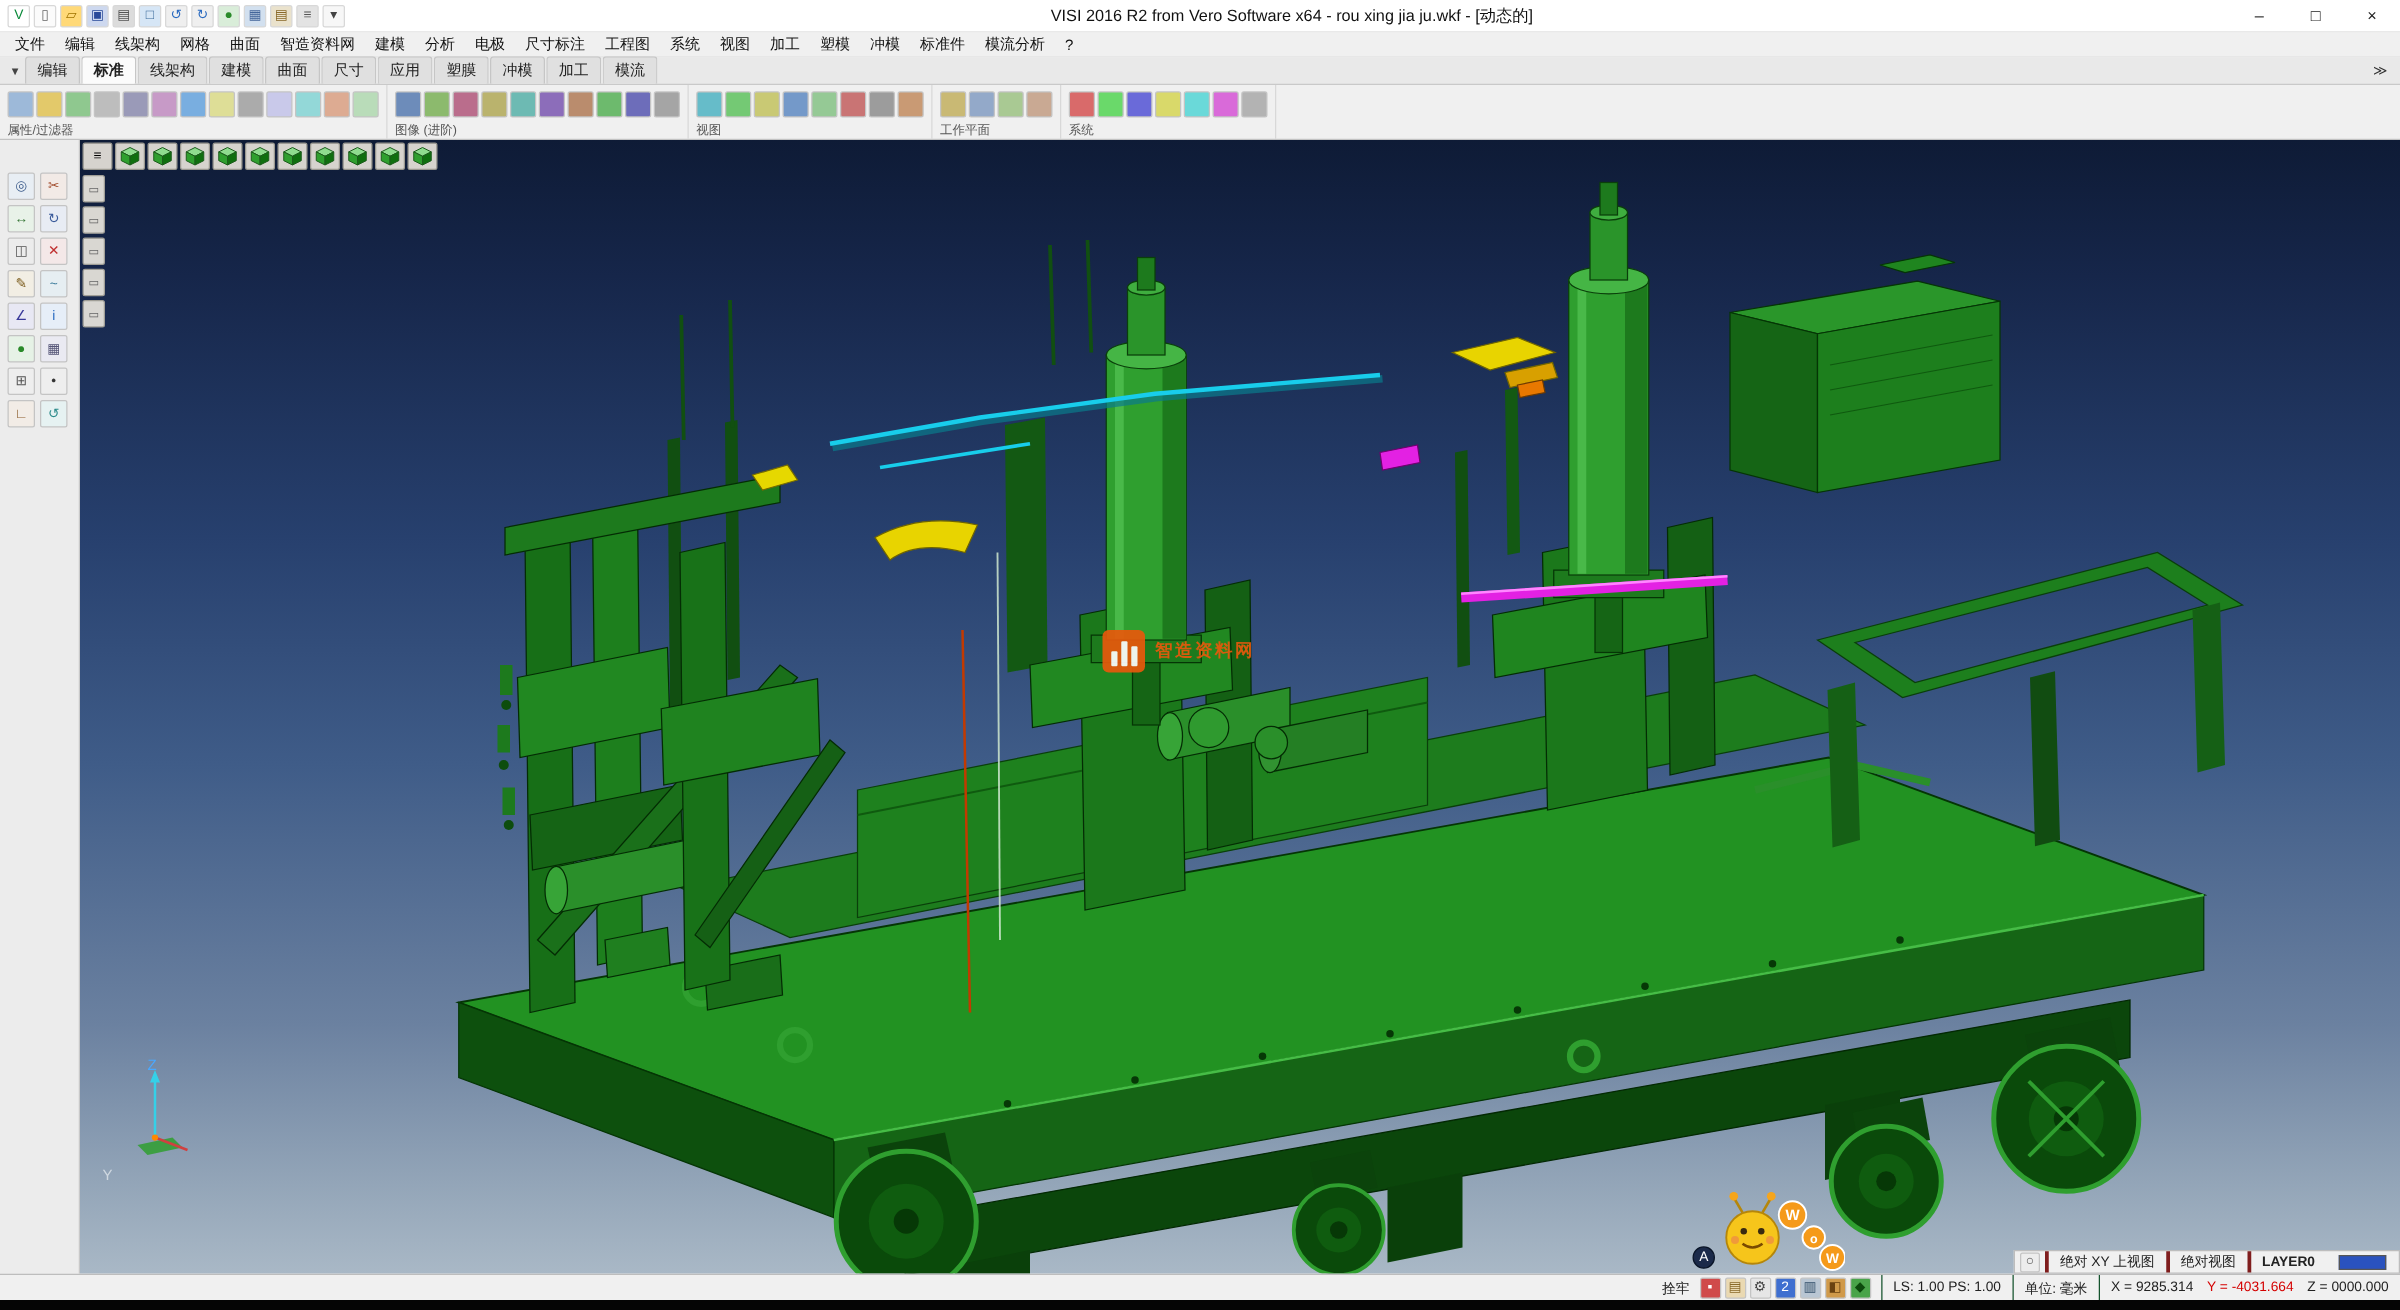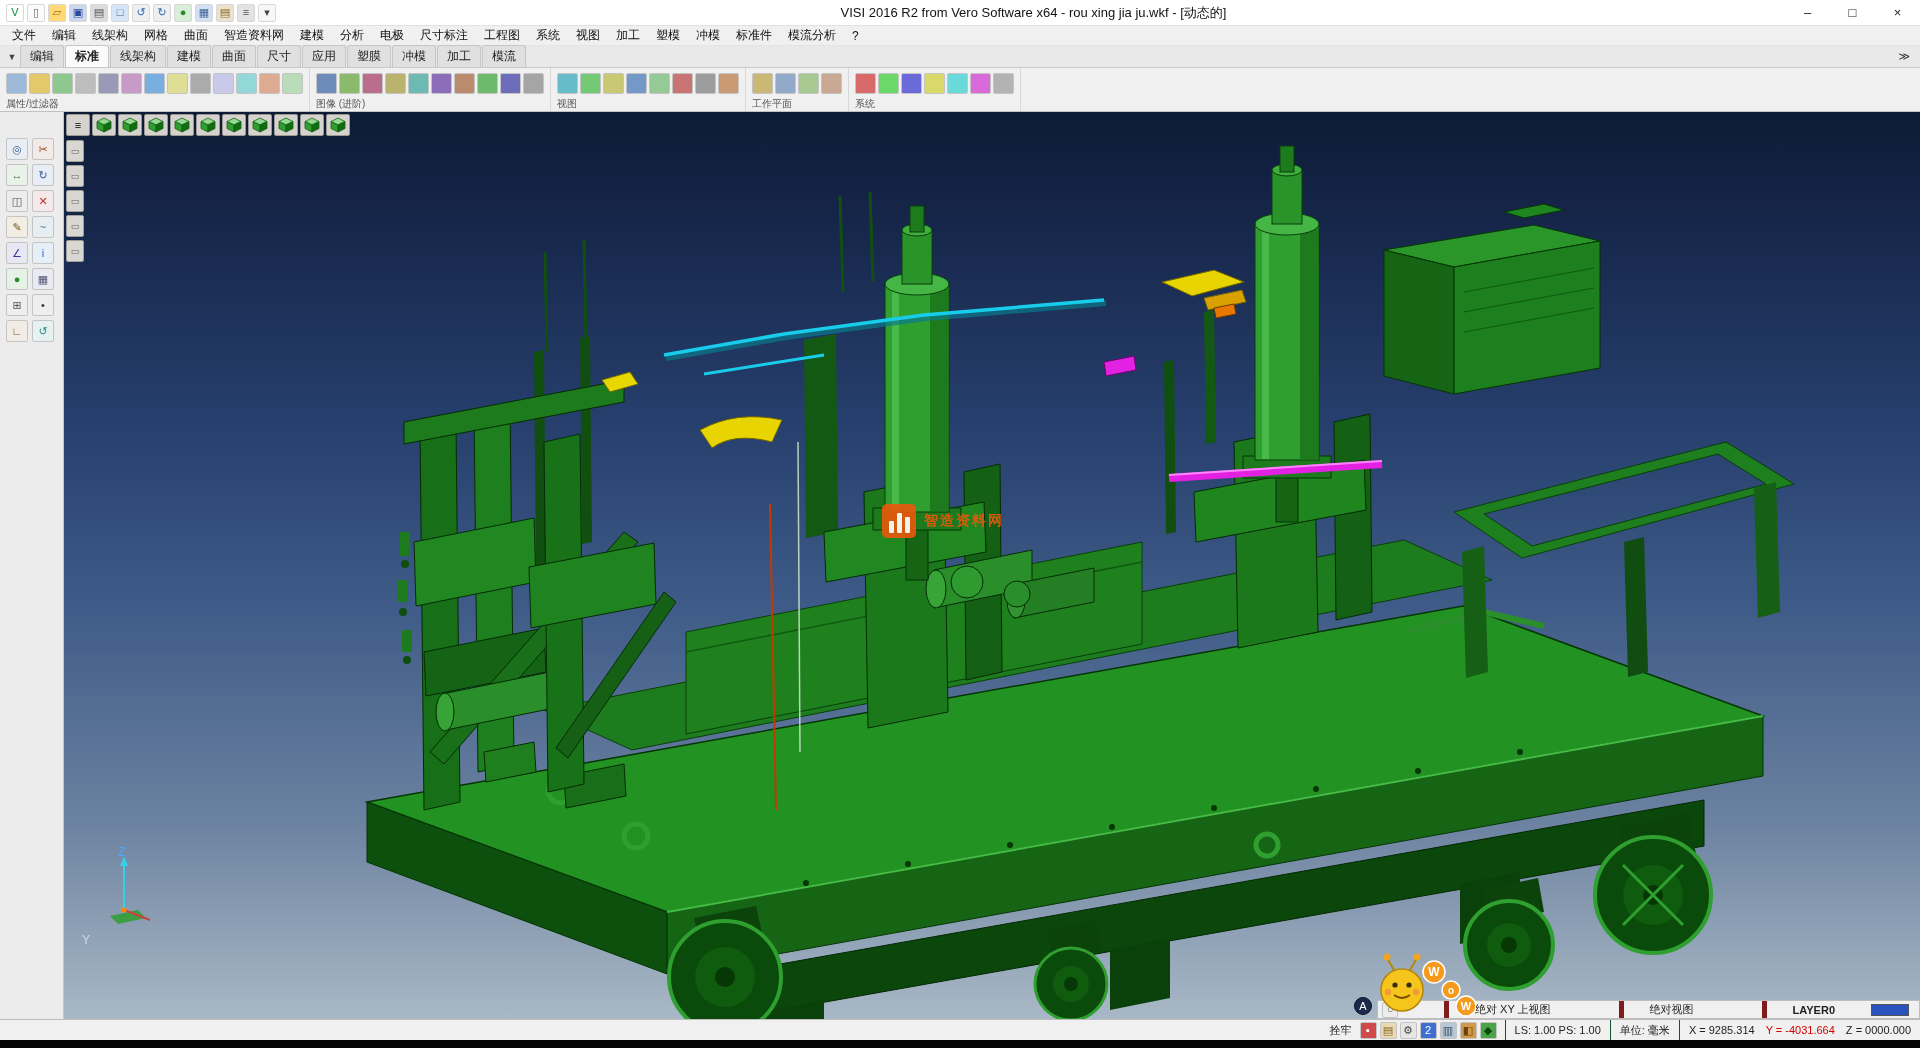--- a/index.html
+++ b/index.html
@@ -44,21 +44,21 @@
   .pager-strip .chip { width:18px; height:22px; background:#d9d7d2; border-color:#a09e96; font-size:9px; color:#666; }
   .model-svg { position:absolute; inset:0; width:100%; height:100%; }
   .watermark { position:absolute; left:818px; top:392px; display:flex; align-items:center; gap:8px; opacity:.92; z-index:4; }
   .wm-logo { width:34px; height:34px; background:#e8590c; border-radius:5px; display:flex; align-items:flex-end; justify-content:center; gap:3px; padding:5px 6px; }
   .wm-bar { width:5px; background:#fff; border-radius:1px; }
   .wm-bar.b1{height:12px} .wm-bar.b2{height:20px} .wm-bar.b3{height:16px}
   .wm-text { font-size:14px; font-weight:bold; color:#e8590c; letter-spacing:2px; }
   .axis-triad { position:absolute; left:16px; top:728px; z-index:4; }
   
   .statusA { position:absolute; right:0; bottom:29px; height:19px; background:#f0f0f0; border:1px solid #bdbdbd; display:flex; align-items:center; z-index:55; font-size:11px; color:#222; }
-  .sA-seg { padding:0 26px; border-left:5px solid #7f1d1d; height:100%; display:flex; align-items:center; white-space:nowrap;margin-left:42px; }
+  .sA-seg { padding:0 9px; border-left:3px solid #7f1d1d; height:100%; display:flex; align-items:center; white-space:nowrap; }
   .swatch { width:38px; height:12px; background:#2a52be; border:1px solid #555; margin:0 10px; }
   .statusA .chip { margin:0 4px; width:16px; height:16px; }
   .statusB { height:21px; background:#f0f0f0; border-top:1px solid #bdbdbd; display:flex; align-items:center; font-size:11px; color:#222; position:relative; z-index:50; }
   .sb-spacer { flex:1; }
   .sb-icons { display:flex; gap:3px; margin:0 8px; }
   .sb-icons .chip { width:17px; height:17px; }
   .sb-seg { padding:0 9px; border-left:1px solid #14532d; height:100%; display:flex; align-items:center; white-space:nowrap; }
   .red { color:#d40000; }
   .bold { font-weight:bold; }
   .black-strip { height:8px; background:#050505; }

